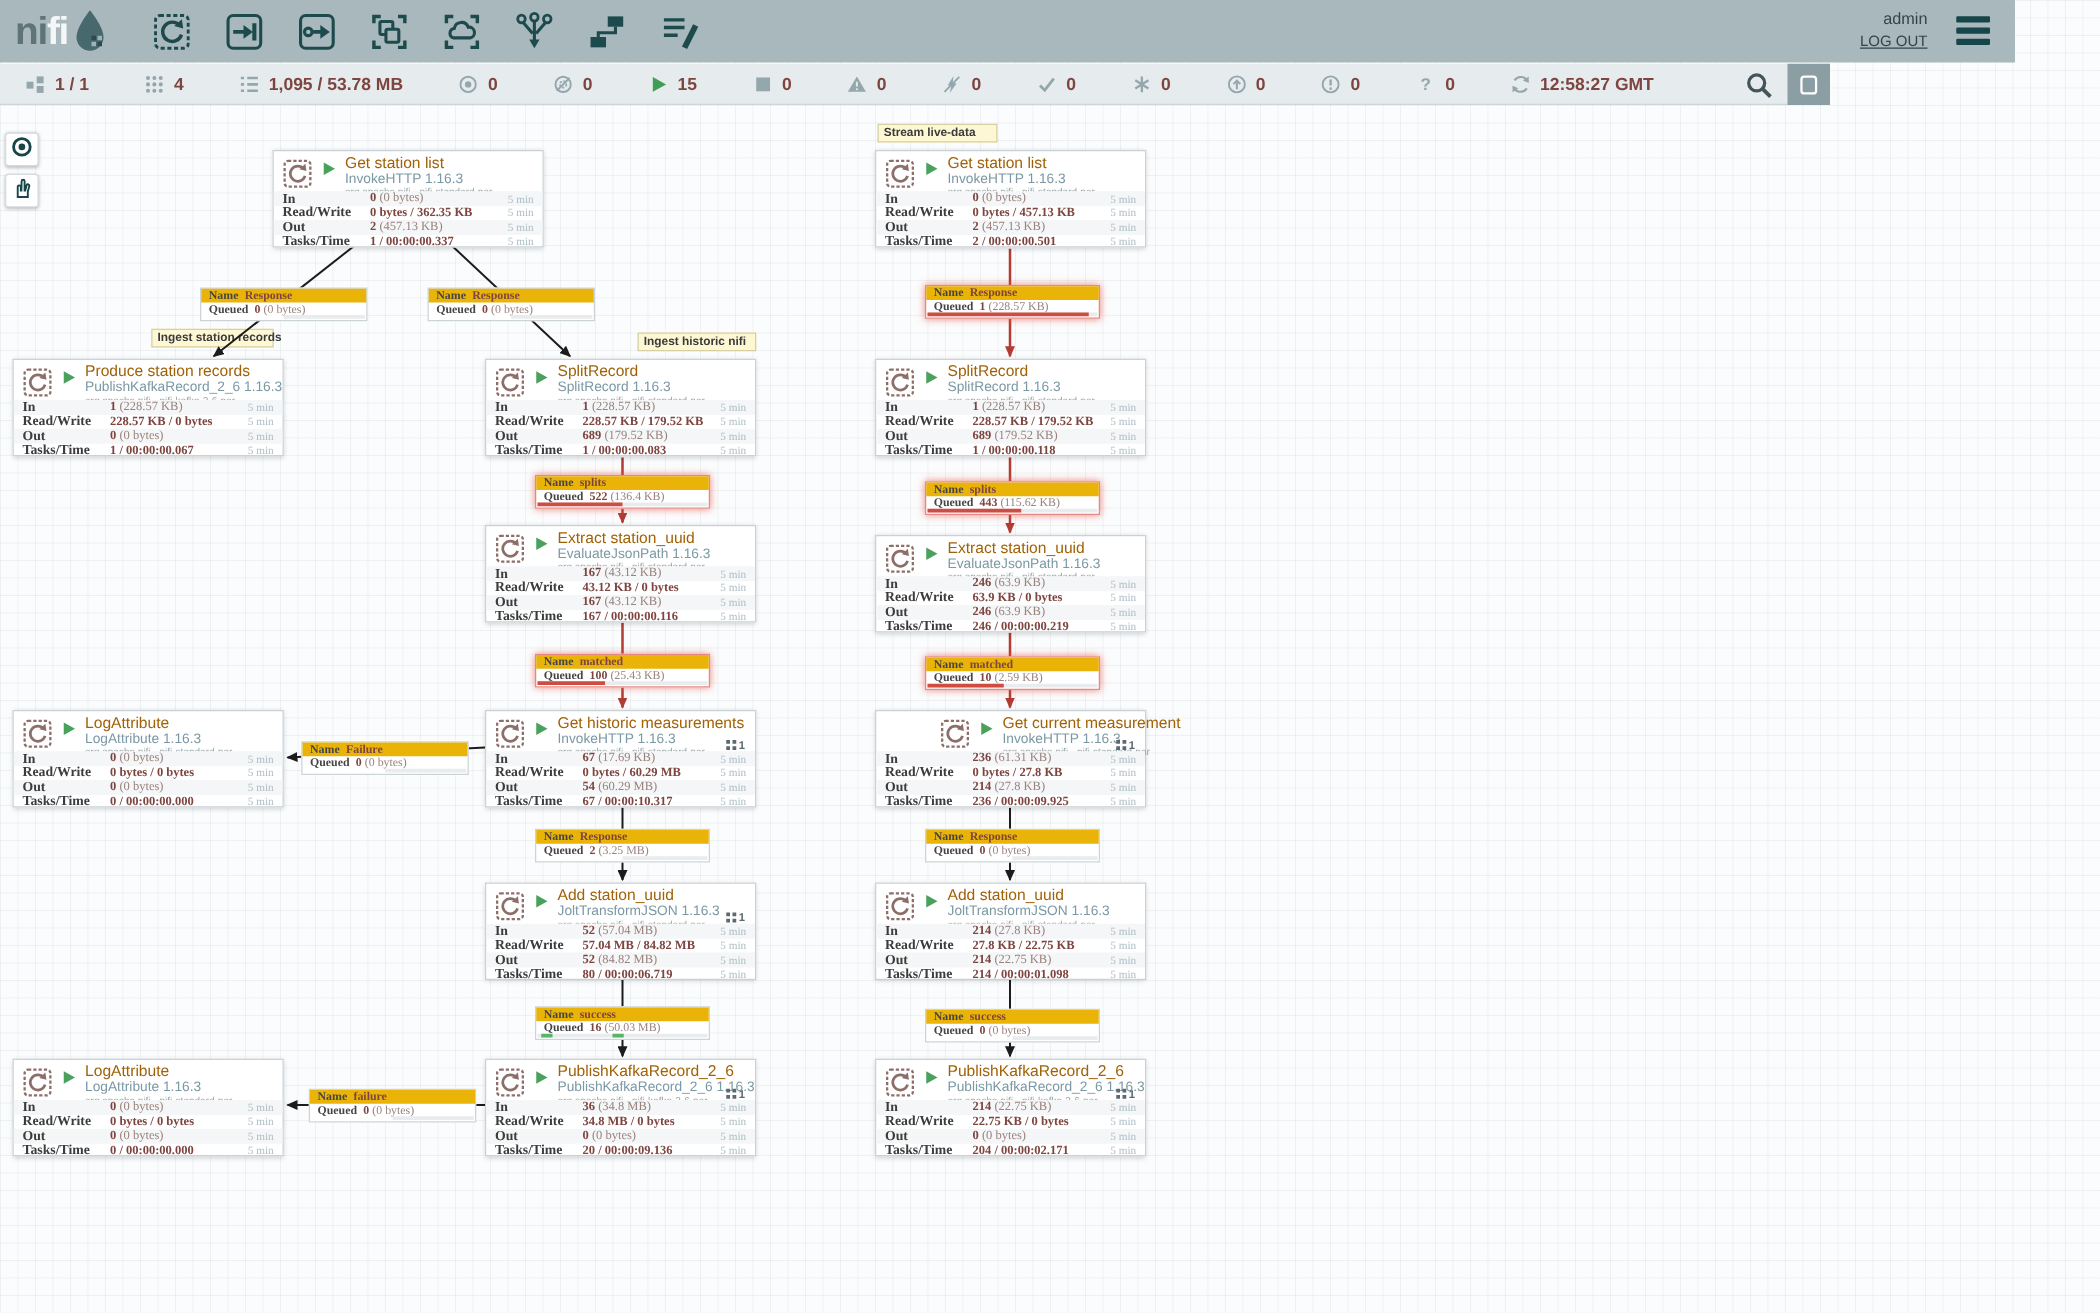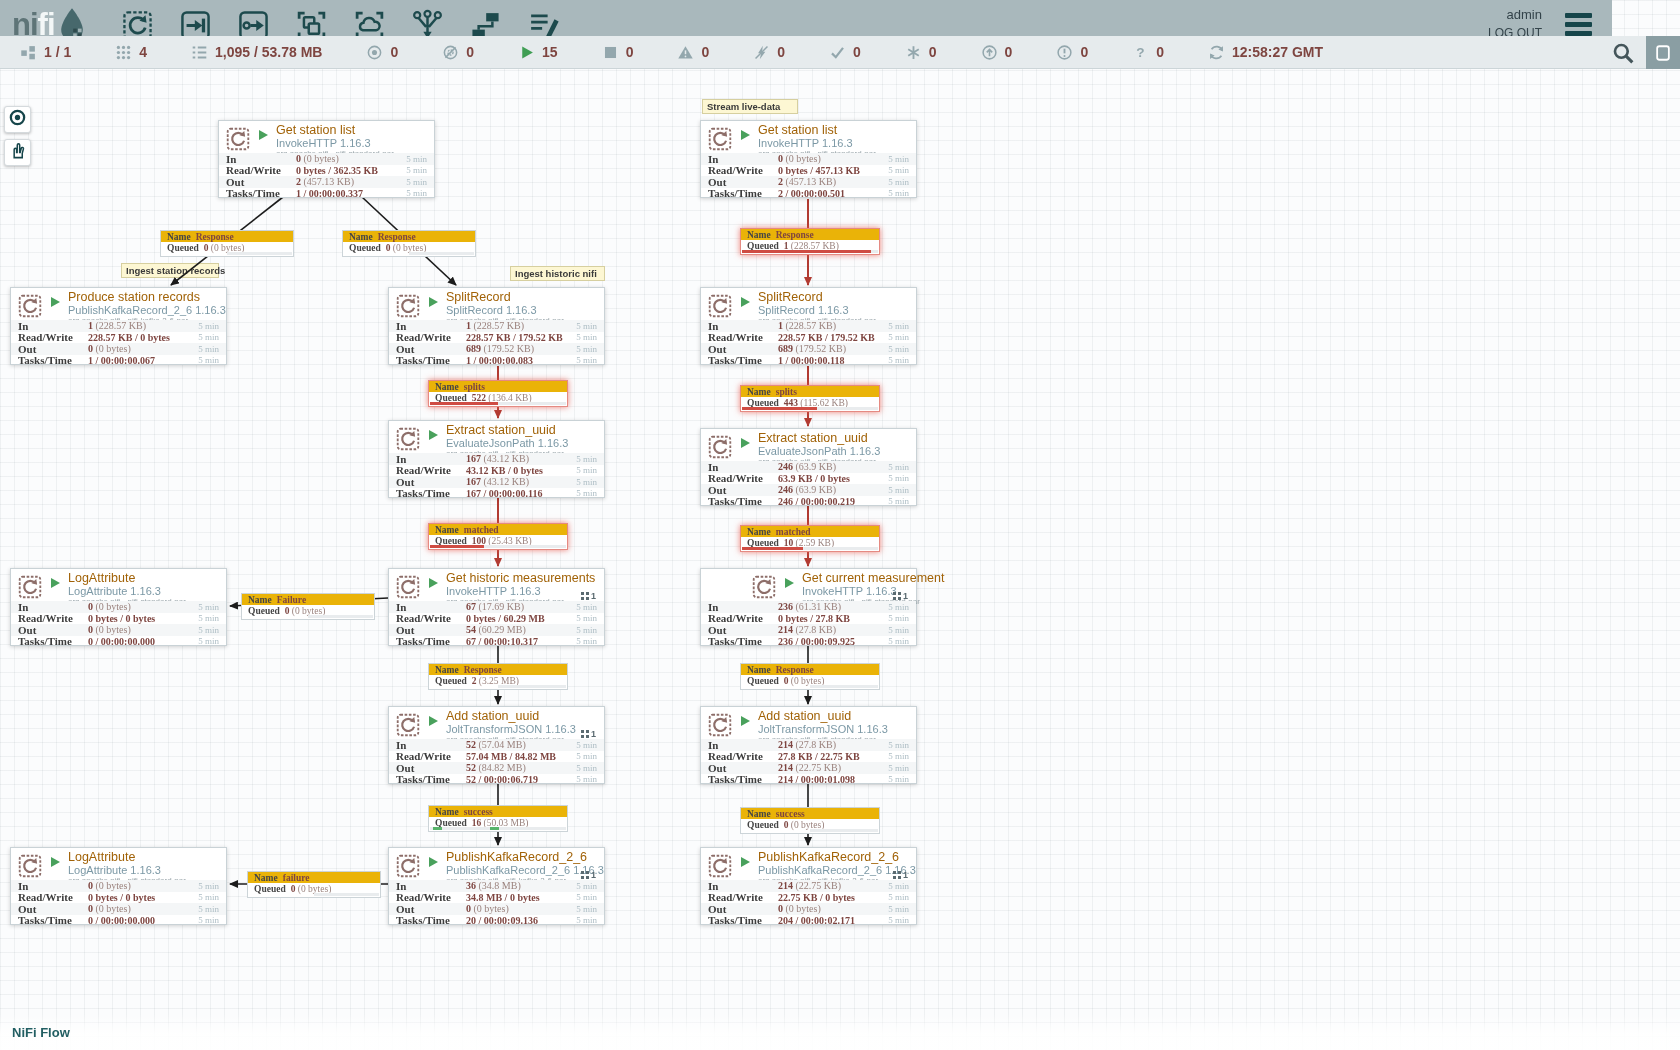--- a/index.html
+++ b/index.html
@@ -32,21 +32,21 @@
   .tool-btn { width:33px; height:33px; color:#1d4a4d; cursor:pointer; }
   .tool-btn svg { width:33px; height:33px; }
   #header-right { position:absolute; right:70px; top:7px; text-align:right; }
   #user-name { font-size:13px; color:#33434a; }
   #logout-link { font-size:12px; color:#33434a; text-decoration:underline; margin-top:4px; cursor:pointer; }
   #hamburger { position:absolute; right:20px; top:13px; width:27px; cursor:pointer; }
   #hamburger div { height:5px; background:#16454a; border-radius:1px; margin-bottom:4px; }
 
   
   #statusbar {
-    position:absolute; left:0; top:36px; width:1680px; height:33px;
+    position:absolute; left:0; top:51px; width:1464px; height:33px;
     background:#e6ebed; border-bottom:1px solid #ccd5d8; z-index:10;
     display:flex; align-items:center;
   }
   #statusbar-items { display:flex; align-items:center; gap:44px; margin-left:20px; }
   .sb-item { display:flex; align-items:center; gap:7px; white-space:nowrap; }
   .sb-ico { width:17px; height:17px; color:#93a7ad; display:inline-block; }
   .sb-ico svg { width:17px; height:17px; display:block; }
   .sb-ico.green { color:#3f9e54; }
   .sb-val { font-size:14px; font-weight:bold; color:#7e4540; }
   #sb-search { position:absolute; right:46px; top:6px; width:22px; height:22px; color:#44555a; cursor:pointer; }
@@ -548,21 +548,21 @@
             <span class="stat-val"><span>57.04 MB / 84.82 MB</span></span>
             <span class="stat-win">5 min</span>
           </div>
           <div class="stat-row">
             <span class="stat-label">Out</span>
             <span class="stat-val"><span>52 <span class="dim">(84.82 MB)</span></span></span>
             <span class="stat-win">5 min</span>
           </div>
           <div class="stat-row">
             <span class="stat-label">Tasks/Time</span>
-            <span class="stat-val"><span>52 / 00:00:06.719</span></span>
+            <span class="stat-val"><span>80 / 00:00:06.719</span></span>
             <span class="stat-win">5 min</span>
           </div>
         </div>
       </div>
       <div class="proc" style="left: 700px; top: 706px;">
         <div class="proc-head">
           <span class="proc-ico"><svg viewBox="0 0 24 24" width="26" height="26">
               <rect x="2.5" y="2.5" width="19" height="19" rx="2.5" fill="none" stroke="currentColor" stroke-width="1.7" stroke-dasharray="2.4 1.5"></rect>
               <path d="M16.6 8.4 A5.6 5.6 0 1 0 17.6 13.6" fill="none" stroke="currentColor" stroke-width="2"></path>
               <polygon points="17.8,4.6 18.6,10 13.4,8.6" fill="currentColor"></polygon>
@@ -1120,17 +1120,14 @@
           <circle cx="10" cy="10" r="7" fill="none" stroke="currentColor" stroke-width="2.4"></circle>
           <circle cx="10" cy="10" r="2.8" fill="currentColor"></circle>
         </svg></span>
     </div>
   <div class="pal-btn" style="left:4px; top:139px;">
       <span><svg viewBox="0 0 20 20" width="19" height="19">
           <path d="M6.5 17.5 V9 a1.3 1.3 0 0 1 2.6 0 V12 h.5 L9.8 4.2 a1.25 1.25 0 0 1 2.5 0 V12 h.5 l1.2-4.5 a1.2 1.2 0 0 1 2.3.6 L15 13 v4.5 z" fill="none" stroke="currentColor" stroke-width="1.6"></path>
         </svg></span>
     </div>
 
-  <div id="footer">
-    <div id="breadcrumb">NiFi Flow</div>
-  </div>
 
 </div>
 
 </body></html>

